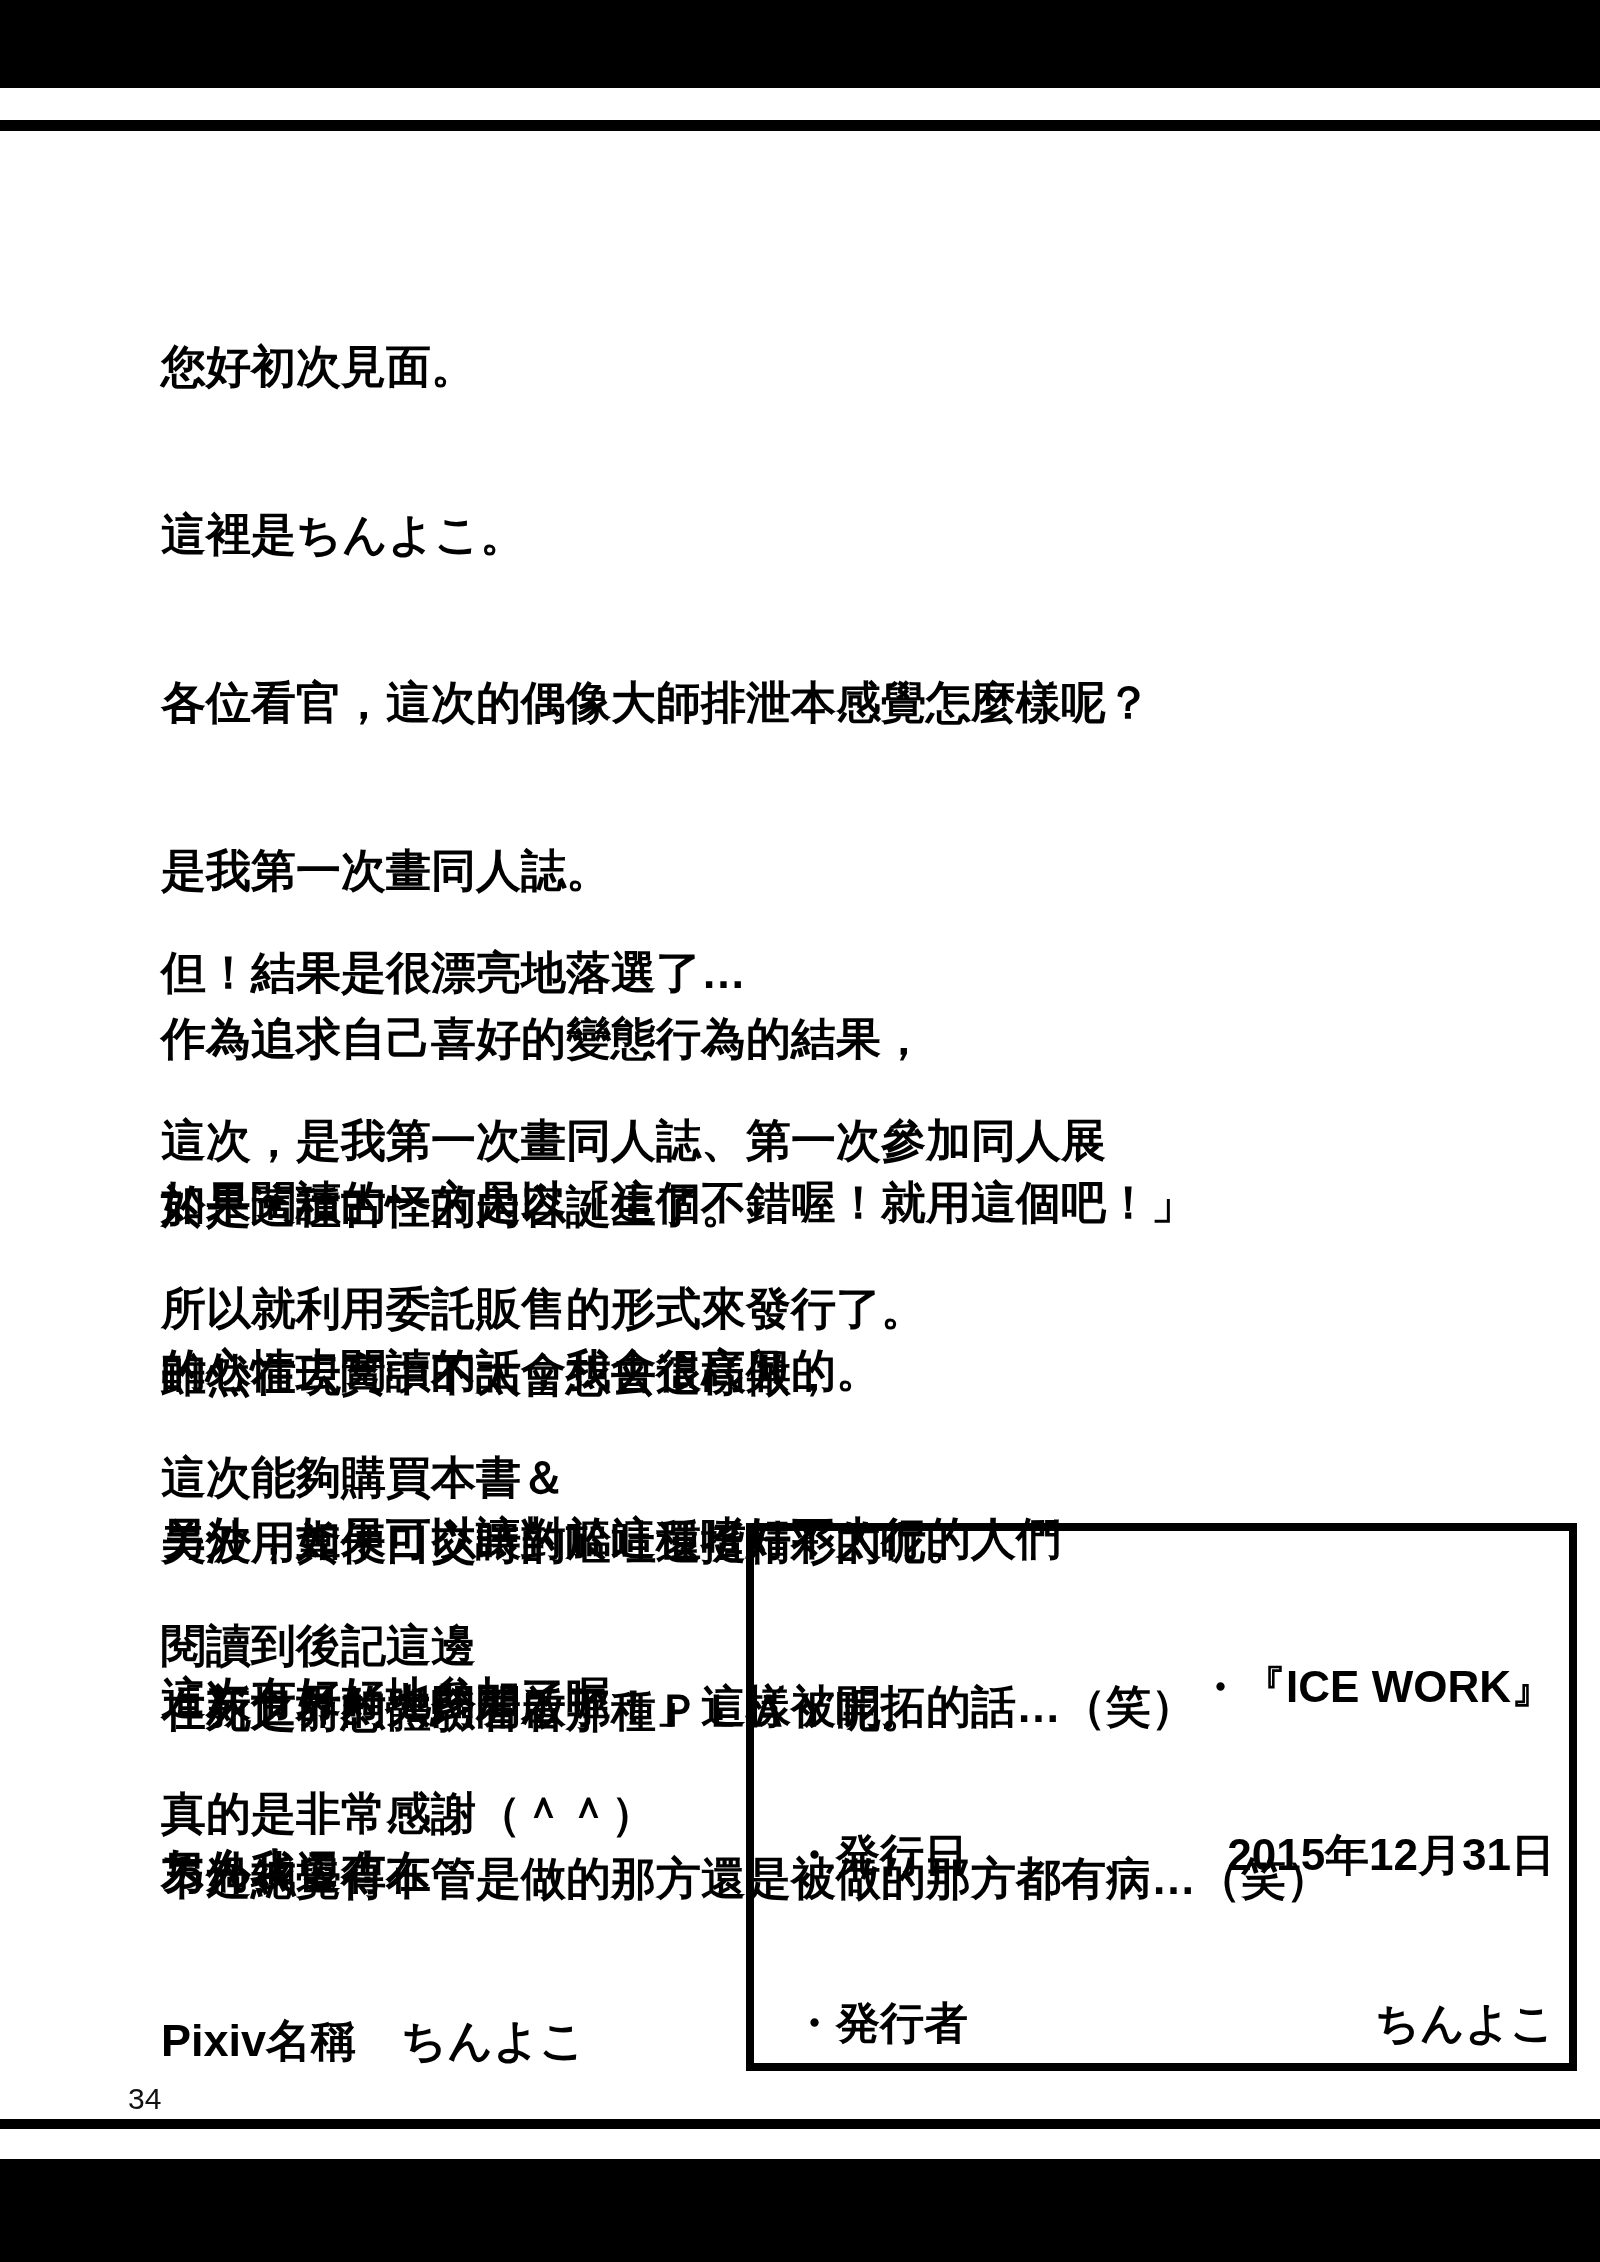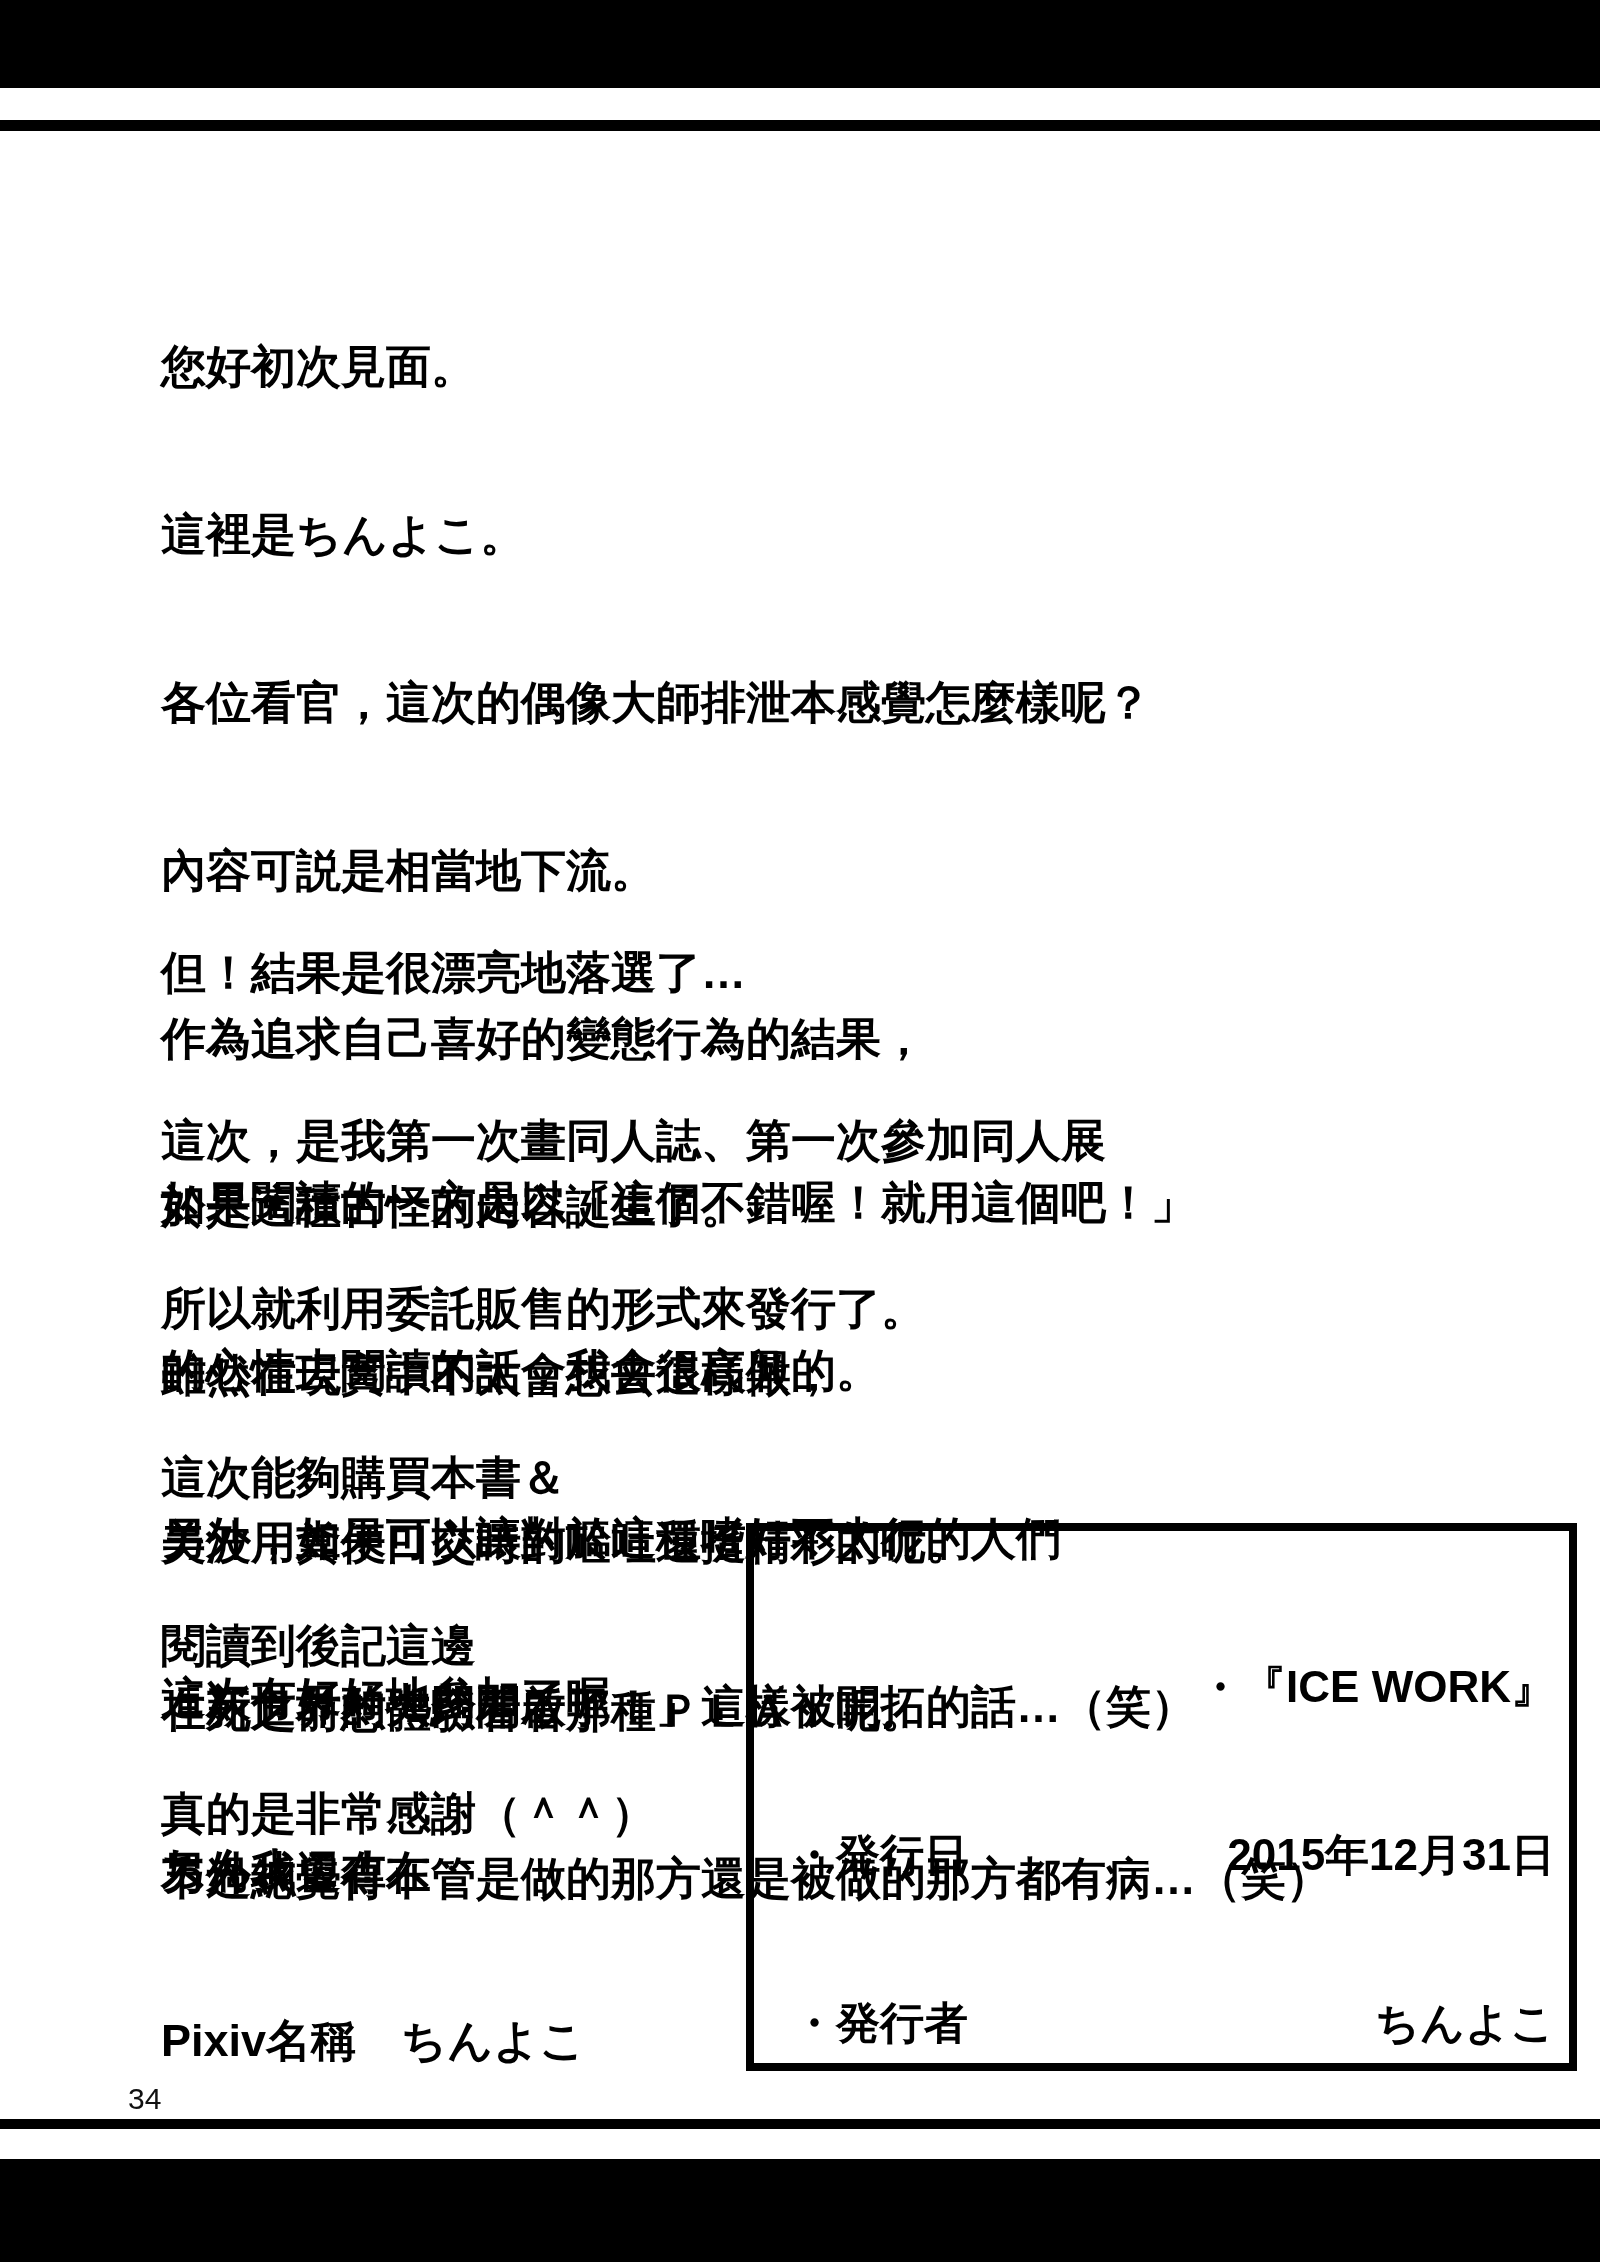--- a/index.html
+++ b/index.html
@@ -52,21 +52,21 @@
 </head>
 <body>
 
 <div class="band band-top"></div>
 <div class="rule rule-top"></div>
 
 <div class="para p0">
   <div class="line">您好初次見面。</div>
   <div class="line">這裡是ちんよこ。</div>
   <div class="line">各位看官，這次的偶像大師排泄本感覺怎麼樣呢？</div>
-  <div class="line">內容可説是相當地下流。</div>
+  <div class="line">是我第一次畫同人誌。</div>
   <div class="line">作為追求自己喜好的變態行為的結果，</div>
   <div class="line">於是這種古怪的內容誕生了。</div>
   <div class="line">雖然在現實中不太會想去這樣做，</div>
   <div class="line">美波用糞便口交時的嘔吐還挺精彩的呢。</div>
   <div class="line">在死之前想體驗看看那種ＰＬＡＹ呢。</div>
   <div class="line">不過總覺得不管是做的那方還是被做的那方都有病…（笑）</div>
 </div>
 
 <div class="para p1">
   <div class="line">但！結果是很漂亮地落選了…</div>

